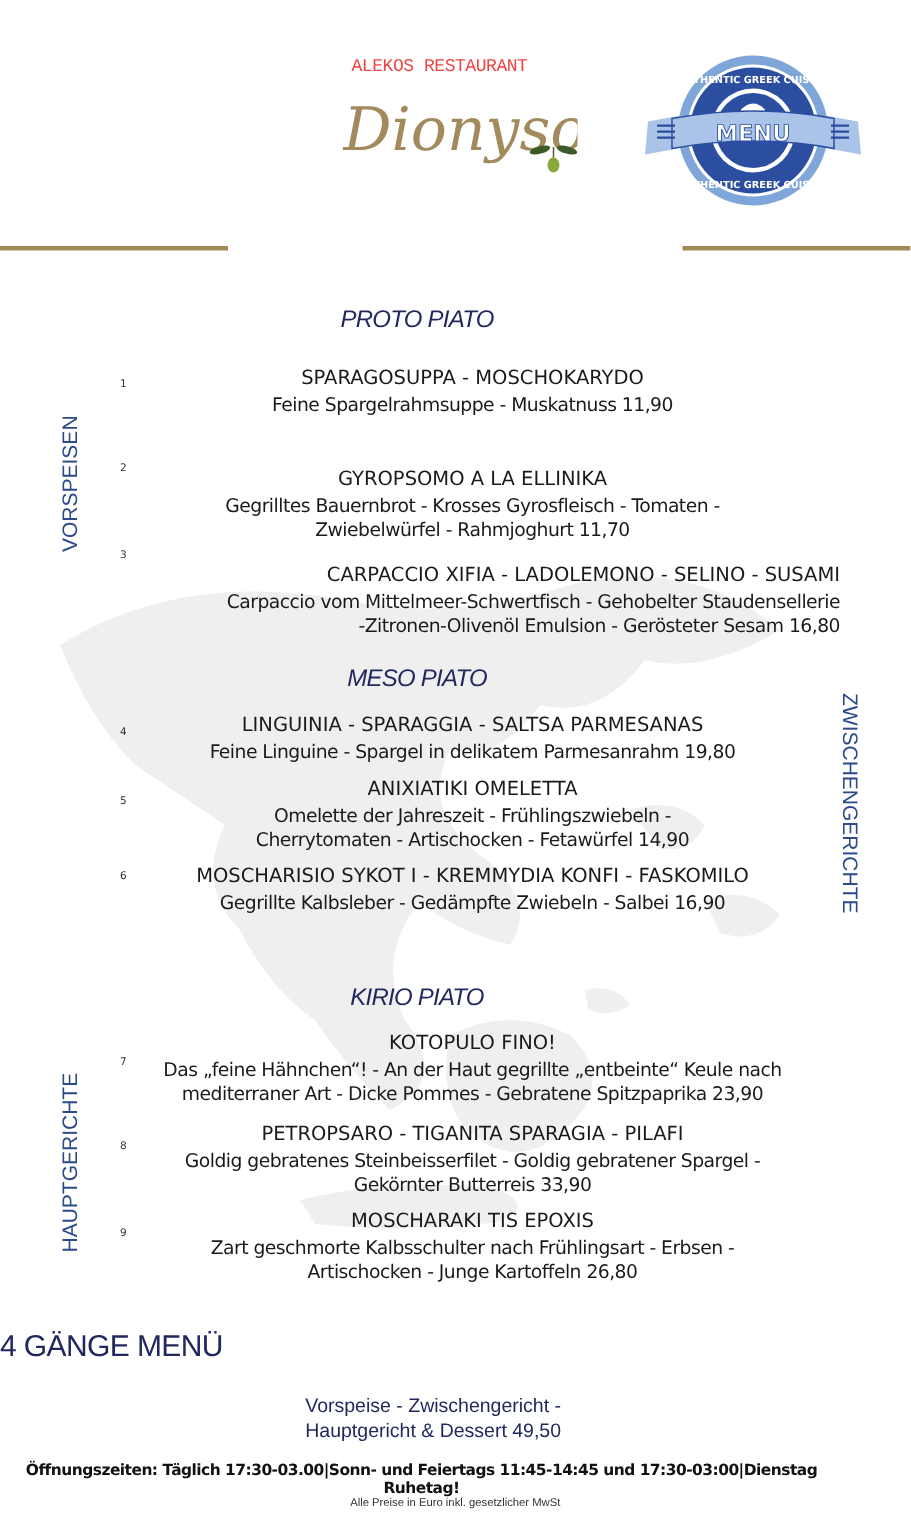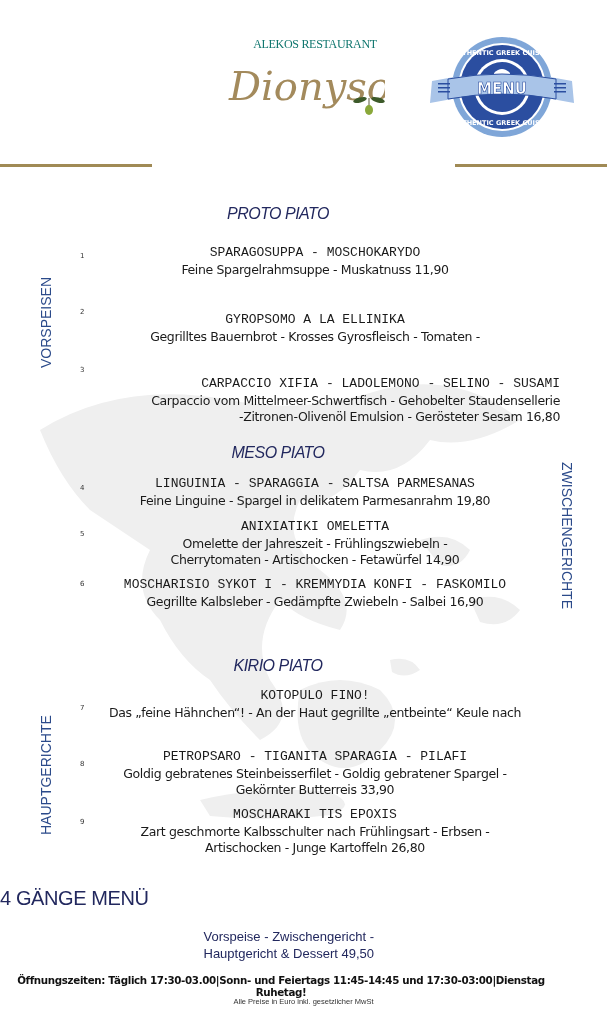--- a/index.html
+++ b/index.html
@@ -2,43 +2,43 @@
 <html><head>
 <meta charset="utf-8">
 <style>
   * { box-sizing: border-box; margin: 0; padding: 0; }
   html, body { width: 607px; height: 1024px; background: #ffffff; overflow: hidden; }
   body { position: relative; font-family: "DejaVu Sans", sans-serif; color: #1a1a1a; }
 
   .map-bg { position: absolute; left: 0; top: 360px; width: 607px; height: 520px; z-index: 0; }
 
   .header { position: absolute; left: 0; top: 0; width: 607px; height: 140px; z-index: 1; }
-  .logo-sub { position: absolute; left: 250px; top: 37px; width: 130px; text-align: center;
-    font-family: Liberation Serif, serif; font-size: 12px; color: #0f766e; letter-spacing: -0.3px; }
+  .logo-sub { position: absolute; left: 228px; top: 37px; width: 130px; text-align: center;
+    font-family: Liberation Mono, monospace; font-size: 12px; color: #ef4444; letter-spacing: -0.3px; }
   .logo-script { position: absolute; left: 225px; top: 48px; width: 160px; height: 70px; }
   .olive-icon { position: absolute; left: 352px; top: 92px; width: 34px; height: 26px; }
   .badge { position: absolute; left: 428px; top: 33px; width: 148px; height: 108px; }
 
   .title-row { position: absolute; left: 0; top: 150px; width: 607px; height: 30px; z-index: 1; }
   .rule-left { position: absolute; left: 0; top: 14px; width: 152px; height: 3px; background: #a08a55; }
   .rule-right { position: absolute; left: 455px; top: 14px; width: 152px; height: 3px; background: #a08a55; }
   .title { position: absolute; left: 150px; top: 2px; width: 305px; text-align: center;
     font-family: "Liberation Sans", sans-serif; font-size: 19px; color: #22285e; letter-spacing: -0.6px; }
 
   .section-title { position: absolute; left: 0; width: 556px; text-align: center;
     font-family: "Liberation Sans", sans-serif; font-size: 16px; color: #22285e; letter-spacing: -0.5px; z-index: 1; font-style: italic; }
 
   .vlabel { position: absolute; font-family: "Liberation Sans", sans-serif; font-size: 14px;
     color: #2b4a8a; white-space: nowrap; z-index: 1; }
   .vlabel.left { transform-origin: 0 0; transform: rotate(-90deg); }
   .vlabel.right { transform-origin: 0 0; transform: rotate(90deg); }
 
   .item { position: absolute; left: 70px; width: 490px; text-align: center; z-index: 1;
     font-family: "DejaVu Sans", sans-serif; font-size: 12.5px; line-height: 16.5px; color: #1a1a1a; letter-spacing: -0.35px; }
-  .item-name { display: block; font-size: 13px; letter-spacing: 0px; font-family: Liberation Mono, monospace; }
+  .item-name { display: block; font-size: 13px; letter-spacing: 0px; }
   .item-desc { display: block; }
   .item-num { position: absolute; left: 80px; font-size: 7px; color: #333; z-index: 1; }
 
   .menu4 { position: absolute; left: 0; top: 887px; width: 607px; text-align: left; z-index: 1; }
   .menu4-title { font-family: "Liberation Sans", sans-serif; font-size: 20px; color: #22285e; letter-spacing: -0.4px; display:block; }
   .menu4-desc { font-family: "Liberation Sans", sans-serif; font-size: 13px; line-height: 17px; color: #22285e; display:block; margin-top: 18px; width: 200px; margin-left: auto; margin-right: auto; }
 
   .hours { position: absolute; left: 0; top: 974px; width: 562px; text-align: center;
     font-family: "DejaVu Sans", sans-serif; font-weight: bold; font-size: 10.3px; color: #111; letter-spacing: -0.35px; z-index: 1; }
   .vat { position: absolute; left: 0; top: 997px; width: 607px; text-align: center;
@@ -107,20 +107,21 @@
 <div class="item-num" style="top:252px;">1</div>
 <div class="item" style="top:245px;">
   <span class="item-name">SPARAGOSUPPA - MOSCHOKARYDO</span>
   <span class="item-desc">Feine Spargelrahmsuppe - Muskatnuss 11,90</span>
 </div>
 
 <div class="item-num" style="top:308px;">2</div>
 <div class="item" style="top:296px;margin-top:16px;">
   <span class="item-name">GYROPSOMO A LA ELLINIKA</span>
   <span class="item-desc">Gegrilltes Bauernbrot - Krosses Gyrosfleisch - Tomaten -</span>
+  <span class="item-desc">Zwiebelwürfel - Rahmjoghurt 11,70</span>
 </div>
 
 <div class="item-num" style="top:366px;">3</div>
 <div class="item" style="top:376px;text-align:right;">
   <span class="item-name">CARPACCIO XIFIA - LADOLEMONO - SELINO - SUSAMI</span>
   <span class="item-desc">Carpaccio vom Mittelmeer-Schwertfisch - Gehobelter Staudensellerie</span>
   <span class="item-desc">-Zitronen-Olivenöl Emulsion - Gerösteter Sesam 16,80</span>
 </div>
 
 <div class="section-title" style="top:444px;">MESO PIATO</div>
@@ -143,20 +144,21 @@
   <span class="item-name">MOSCHARISIO SYKOT I - KREMMYDIA KONFI - FASKOMILO</span>
   <span class="item-desc">Gegrillte Kalbsleber - Gedämpfte Zwiebeln - Salbei 16,90</span>
 </div>
 
 <div class="section-title" style="top:657px;">KIRIO PIATO</div>
 
 <div class="item-num" style="top:704px;">7</div>
 <div class="item" style="top:688px;">
   <span class="item-name">KOTOPULO FINO!</span>
   <span class="item-desc">Das „feine Hähnchen“! - An der Haut gegrillte „entbeinte“ Keule nach</span>
+  <span class="item-desc">mediterraner Art - Dicke Pommes - Gebratene Spitzpaprika 23,90</span>
 </div>
 
 <div class="item-num" style="top:760px;">8</div>
 <div class="item" style="top:749px;">
   <span class="item-name">PETROPSARO - TIGANITA SPARAGIA  - PILAFI</span>
   <span class="item-desc">Goldig gebratenes Steinbeisserfilet - Goldig gebratener Spargel -</span>
   <span class="item-desc">Gekörnter Butterreis 33,90</span>
 </div>
 
 <div class="item-num" style="top:818px;">9</div>

